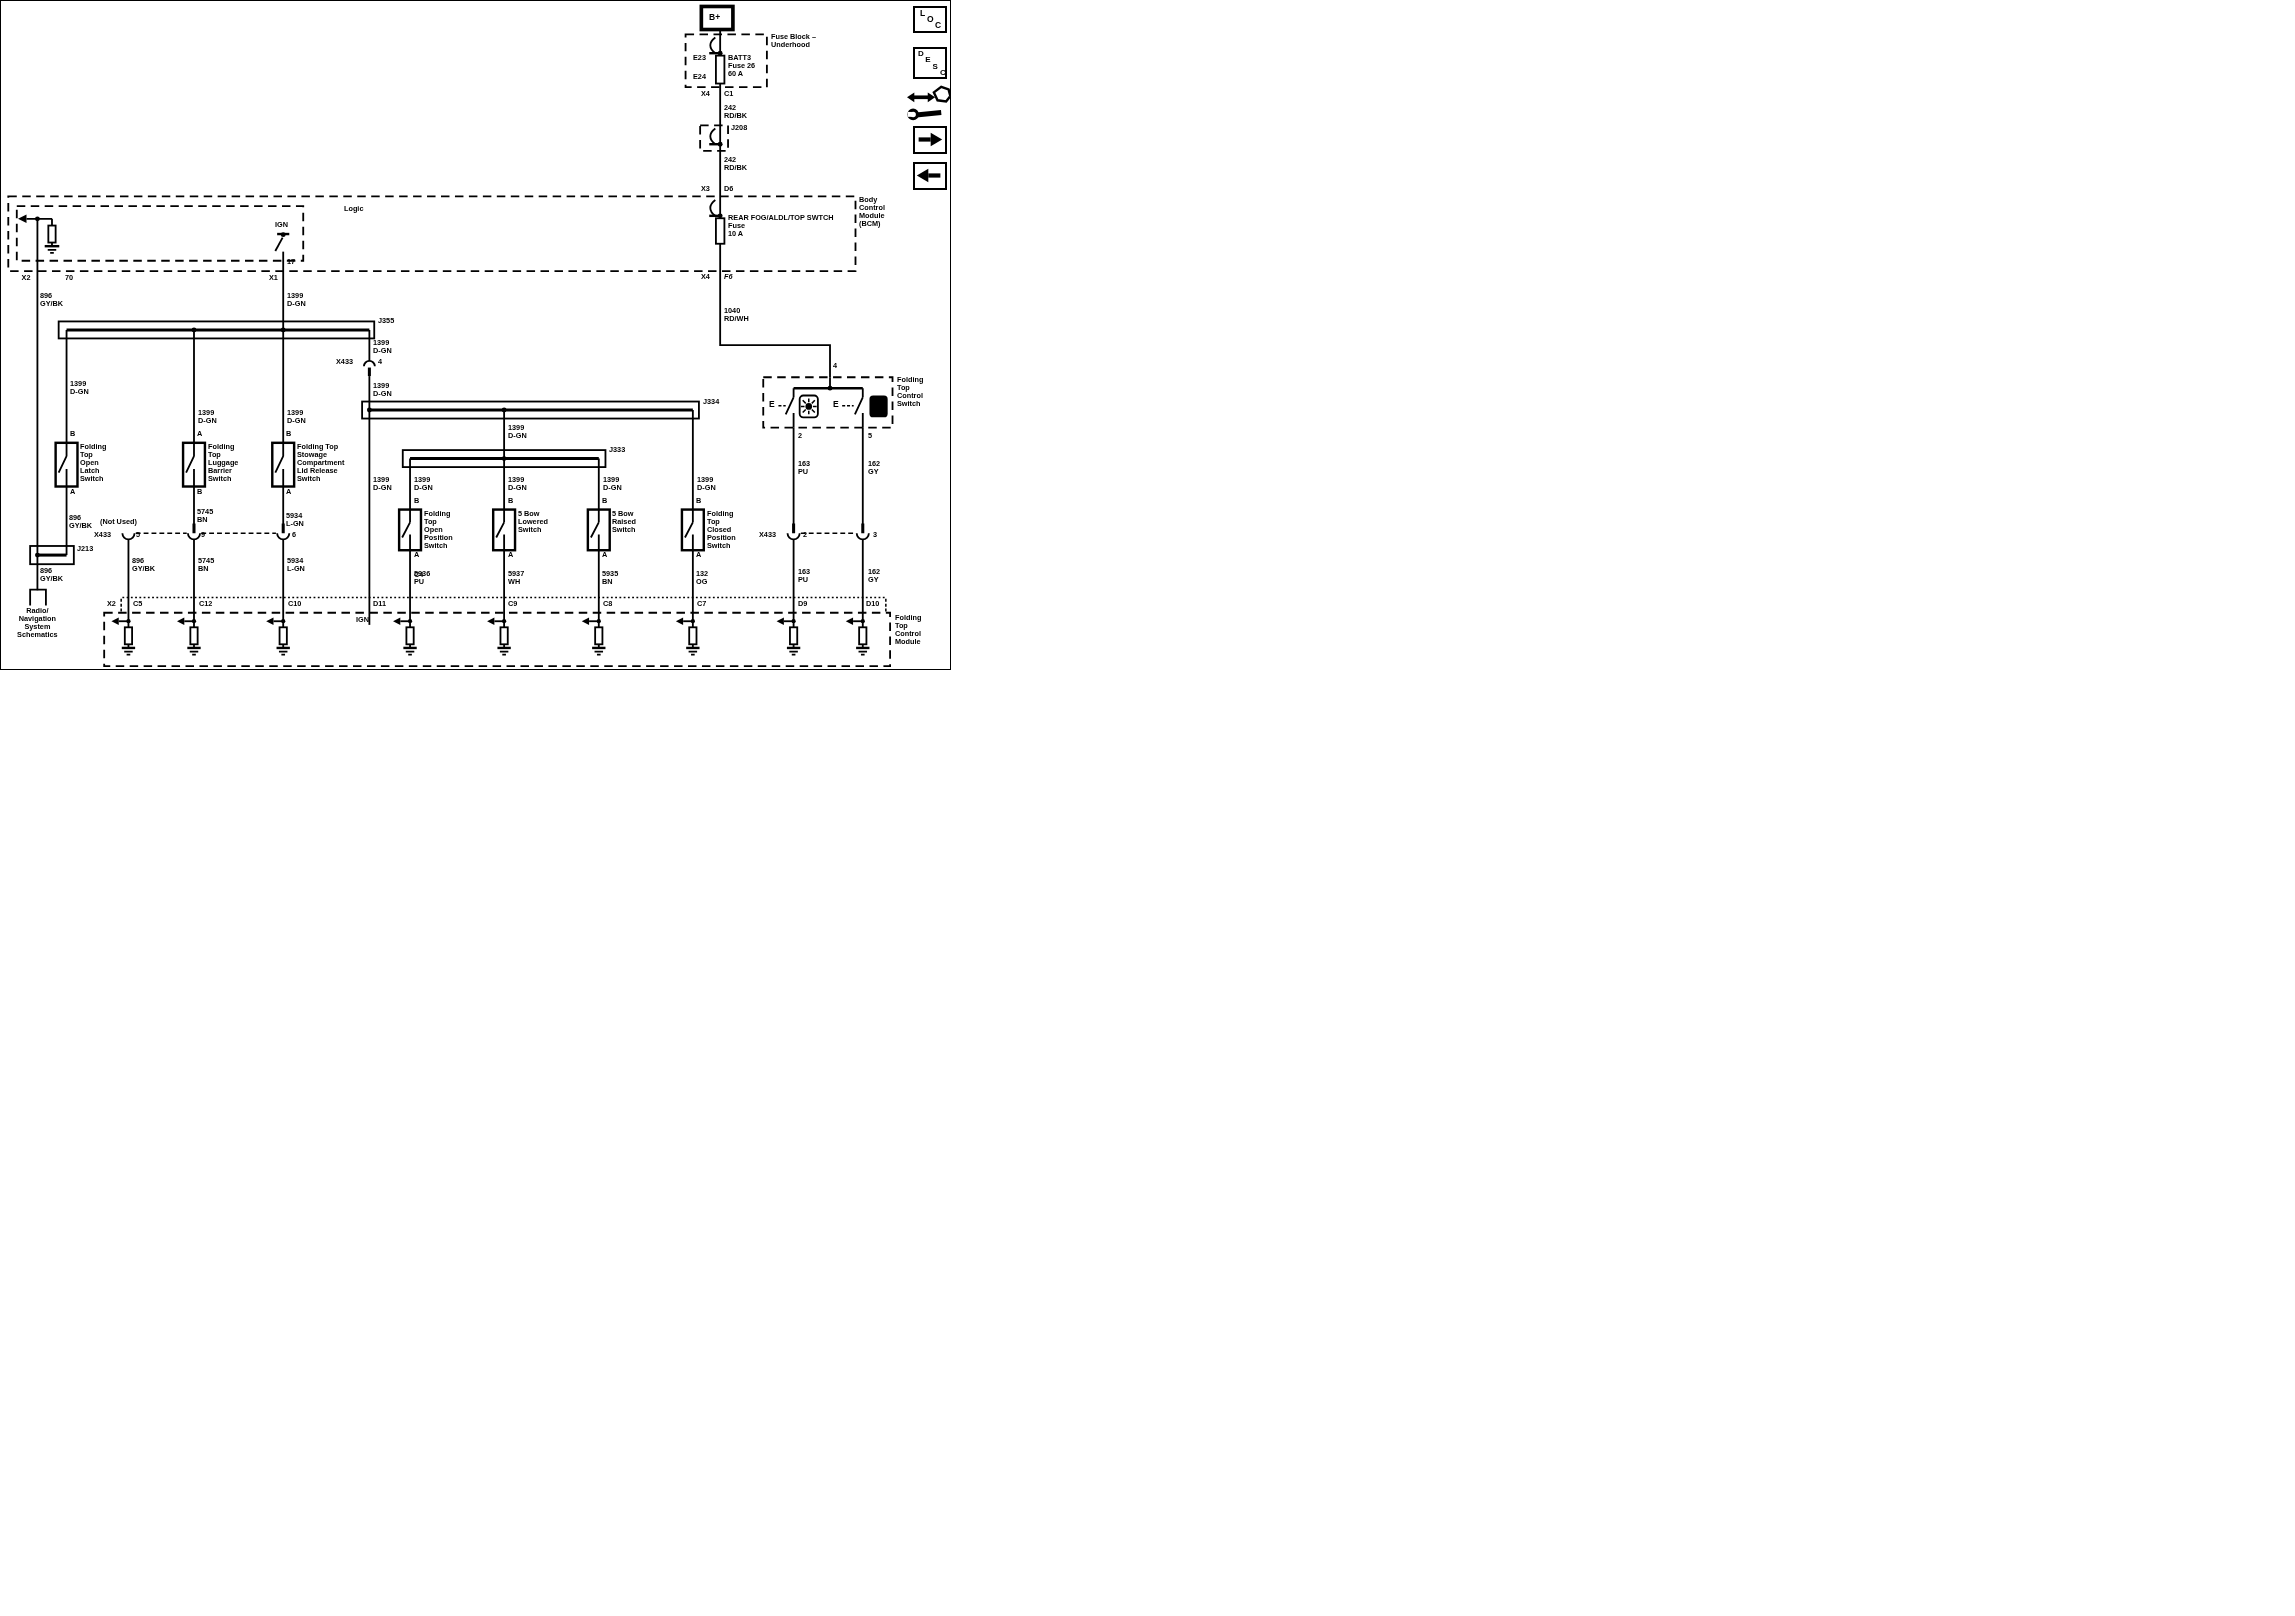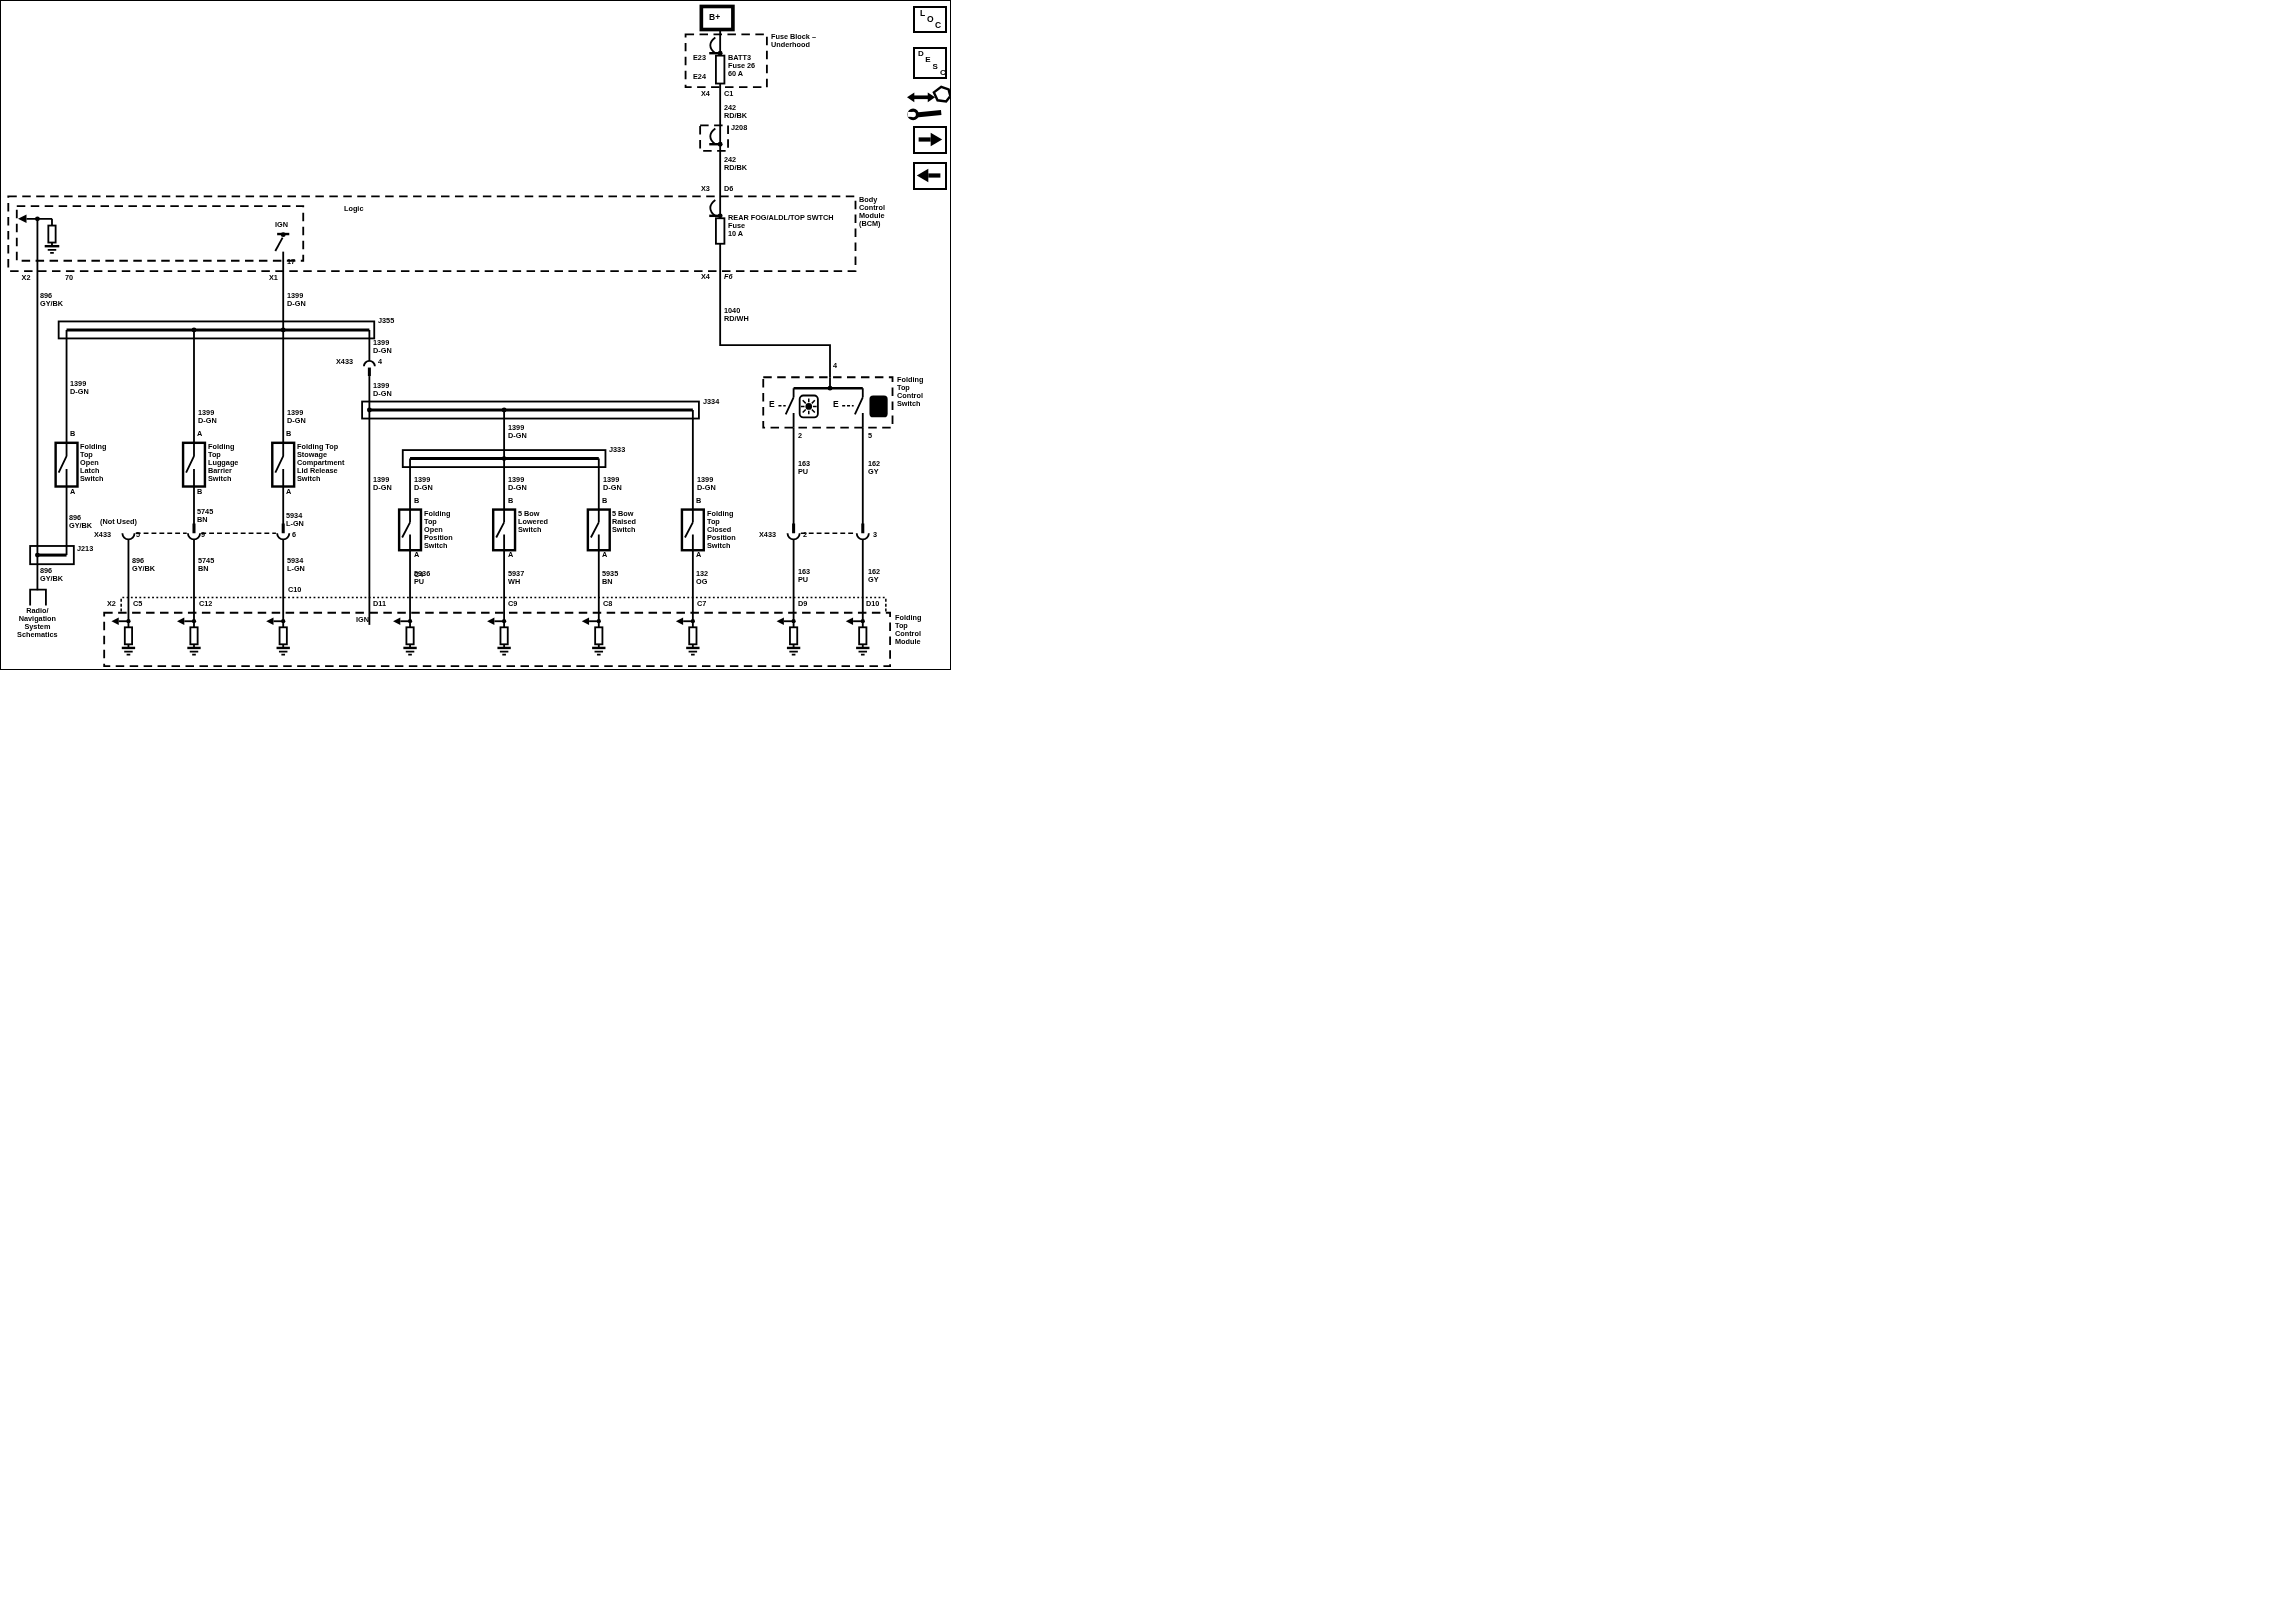--- a/index.html
+++ b/index.html
@@ -499,21 +499,21 @@
       <div>PU</div>
     </div>
 <div class="lbl" style="left:867px;top:567px;">
       <div>162</div>
       <div>GY</div>
     </div>
 
 <div class="lbl" style="left:106px;top:599px;">X2</div>
 <div class="lbl" style="left:132px;top:599px;">C5</div>
 <div class="lbl" style="left:198px;top:599px;">C12</div>
-<div class="lbl" style="left:287px;top:585px;">C10</div>
+<div class="lbl" style="left:287px;top:599px;">C10</div>
 <div class="lbl" style="left:372px;top:599px;">D11</div>
 <div class="lbl" style="left:413px;top:570px;">C4</div>
 <div class="lbl" style="left:507px;top:599px;">C9</div>
 <div class="lbl" style="left:602px;top:599px;">C8</div>
 <div class="lbl" style="left:696px;top:599px;">C7</div>
 <div class="lbl" style="left:797px;top:599px;">D9</div>
 <div class="lbl" style="left:865px;top:599px;">D10</div>
 <div class="lbl" style="left:355px;top:615px;">IGN</div>
 <div class="lbl" style="left:894px;top:613px;">
       <div>Folding</div>

